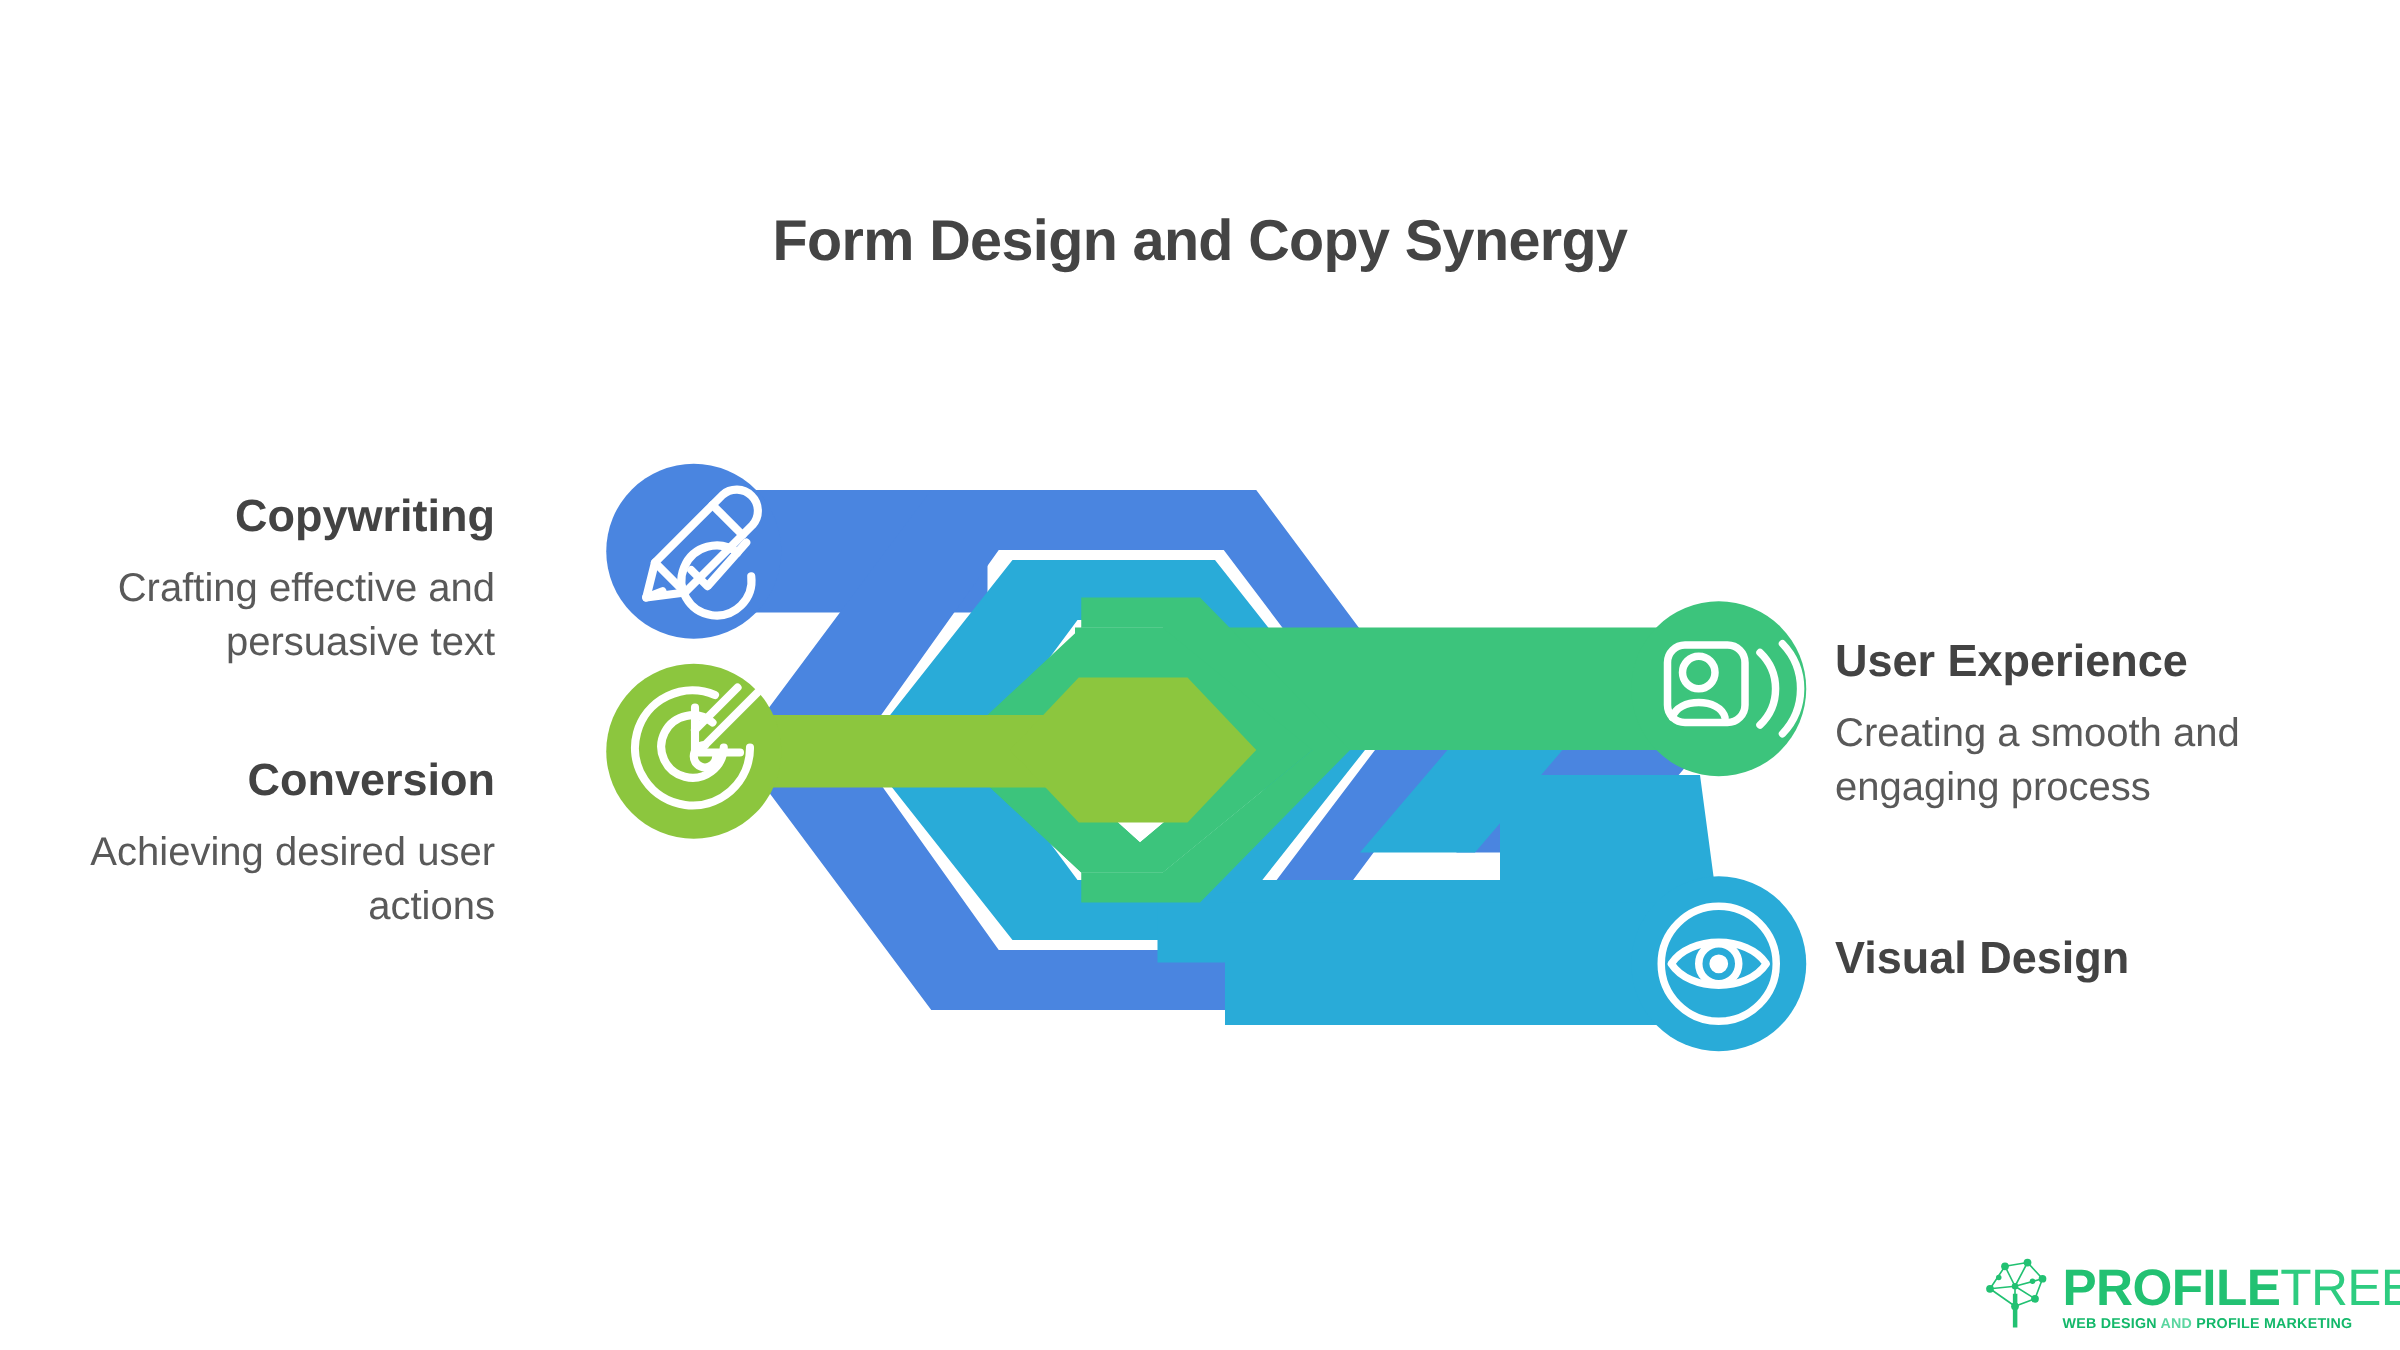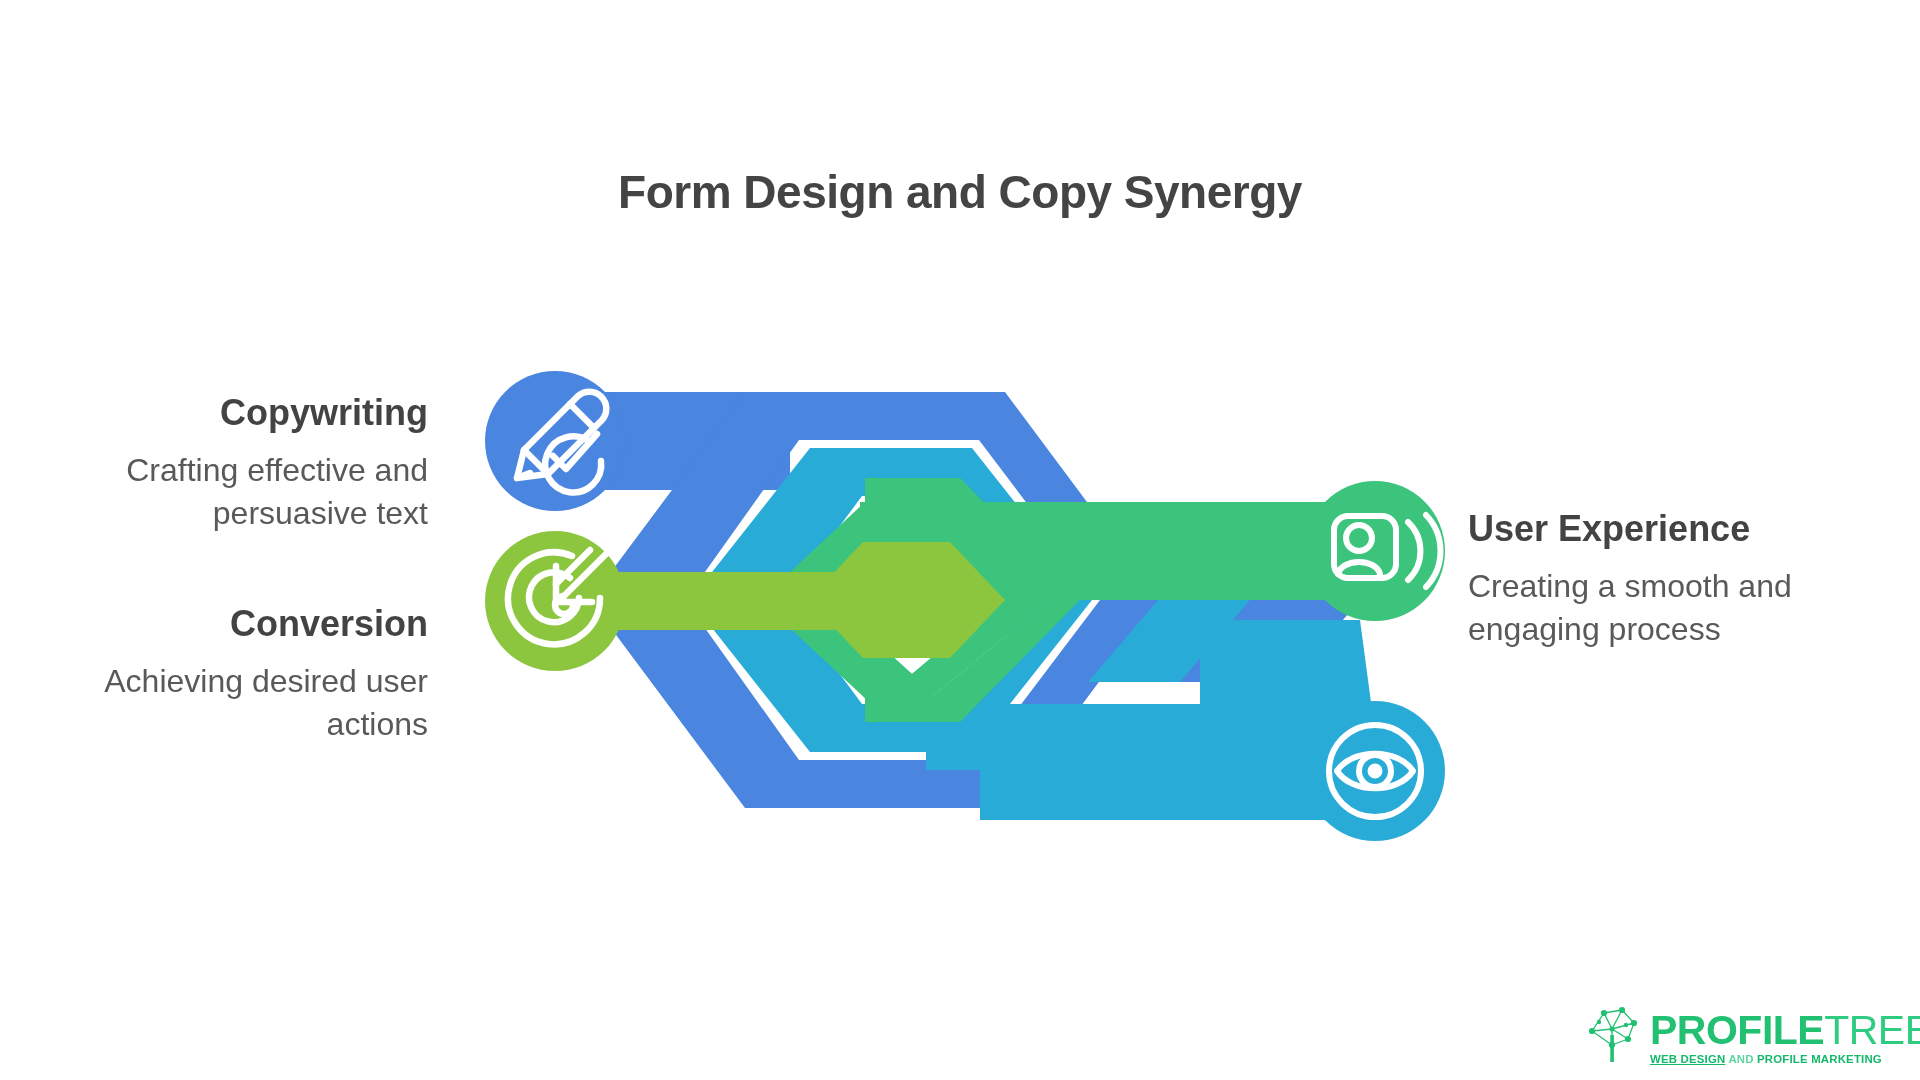--- a/index.html
+++ b/index.html
@@ -33,21 +33,21 @@
     font-weight: bold;
     color: #444444;
     letter-spacing: -0.5px;
   }
 
   
   .item-text {
     position: absolute;
     width: 380px;
   }
-  .item-text.left  { text-align: right; margin-left: 32px; }
+  .item-text.left  { text-align: right; }
   .item-text.right { text-align: left;  }
 
   .item-title {
     font-size: 36px;
     font-weight: bold;
     color: #434343;
     line-height: 1.15;
     white-space: nowrap;
   }
   .item-desc {
@@ -97,21 +97,21 @@
   }
   .logo-name .bold   { font-weight: bold; color: #22C172; }
   .logo-name .light  { font-weight: normal; color: #2ECC80; }
   .logo-tag {
     font-size: 11.4px;
     font-weight: bold;
     letter-spacing: 0.2px;
     white-space: nowrap;
     margin-top: 3px;
   }
-  .logo-tag .s1 { color: #13B86A; text-decoration: underline; }
+  .logo-tag .s1 { color: #13B86A; }
   .logo-tag .s2 { color: #5BD6A0; }
   .logo-tag .s3 { color: #13B86A; }
 </style>
 </head>
 <body>
 
 <div id="slide">
 
   <div class="title">Form Design and Copy Synergy</div>
 
@@ -124,20 +124,21 @@
     <div class="item-title">User Experience</div>
     <div class="item-desc">Creating a smooth and engaging process</div>
   </div>
 
   <div class="item-text left" id="text-conversion">
     <div class="item-title">Conversion</div>
     <div class="item-desc">Achieving desired user actions</div>
   </div>
 
   <div class="item-text right" id="text-visual">
+    <div class="item-title">Visual Design</div>
   </div>
 
   <svg id="hex-graphic" viewBox="0 0 1010 540">
 
     <g>
 
       <path fill="#4A85E0" d="M 95 62 H 330 V 160 H 95 Z"></path>
 
       <path fill="#4A85E0" fill-rule="evenodd" d="M 285 62 H 545 L 700 270 L 545 478 H 285 L 130 270 Z
                M 339 110 L 225 270 L 339 430 H 519 L 640 270 L 519 110 Z"></path>

